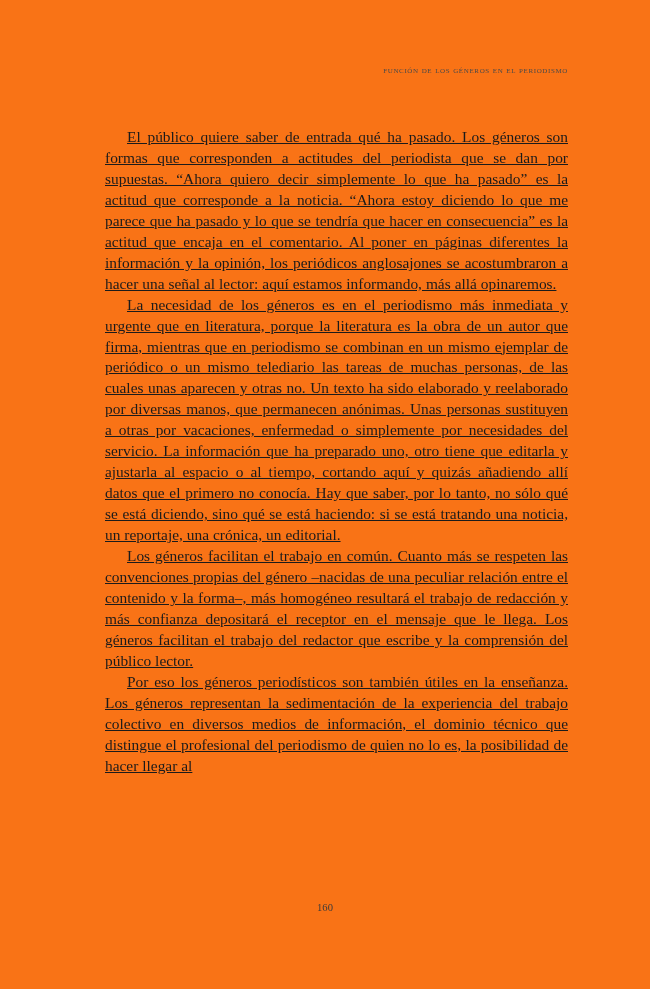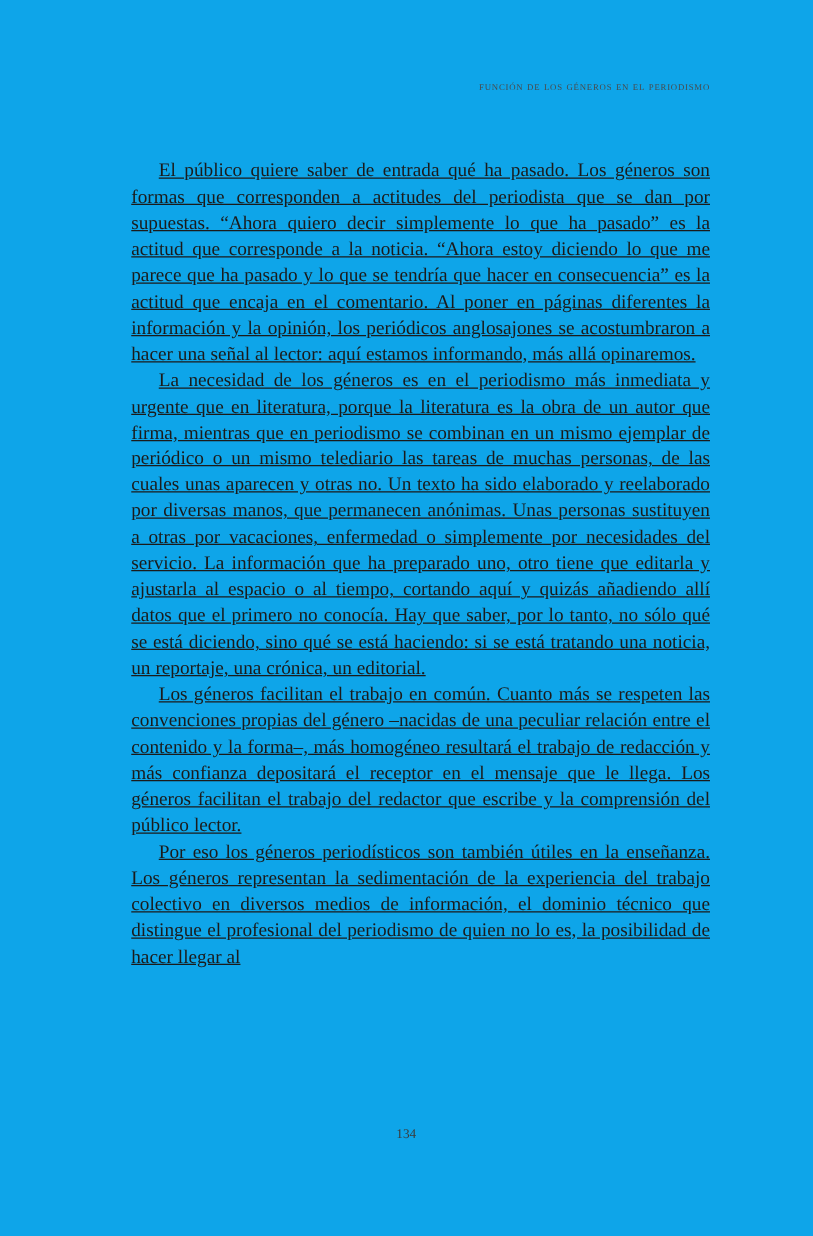--- a/index.html
+++ b/index.html
@@ -13,21 +13,21 @@
     font-family: "Liberation Serif", "DejaVu Serif", serif;
     color: #1b1b1b;
     -webkit-font-smoothing: antialiased;
   }
 
   .page {
     position: relative;
     width: 650px;
     height: 989px;
     margin: 0 auto;
-    background: #0ea5e9;
+    background: #f97316;
     overflow: hidden;
     box-sizing: border-box;
   }
 
   
   .running-head {
     position: absolute;
     left: 105px;
     top: 66px;
     width: 463px;
@@ -83,15 +83,15 @@
 
   <div class="running-head">Función de los géneros en el periodismo</div>
 
   <div class="text-block">
     <p class="para">El público quiere saber de entrada qué ha pasado. Los géneros son formas que corresponden a actitudes del periodista que se dan por supuestas. “Ahora quiero decir simplemente lo que ha pasado” es la actitud que corresponde a la noticia. “Ahora estoy diciendo lo que me parece que ha pasado y lo que se tendría que hacer en consecuencia” es la actitud que encaja en el comentario. Al poner en páginas diferentes la información y la opinión, los periódicos anglosajones se acostumbraron a hacer una señal al lector: aquí estamos informando, más allá opinaremos.</p>
     <p class="para">La necesidad de los géneros es en el periodismo más inmediata y urgente que en literatura, porque la literatura es la obra de un autor que firma, mientras que en periodismo se combinan en un mismo ejemplar de periódico o un mismo telediario las tareas de muchas personas, de las cuales unas aparecen y otras no. Un texto ha sido elaborado y reelaborado por diversas manos, que permanecen anónimas. Unas personas sustituyen a otras por vacaciones, enfermedad o simplemente por necesidades del servicio. La información que ha preparado uno, otro tiene que editarla y ajustarla al espacio o al tiempo, cortando aquí y quizás añadiendo allí datos que el primero no conocía. Hay que saber, por lo tanto, no sólo qué se está diciendo, sino qué se está haciendo: si se está tratando una noticia, un reportaje, una crónica, un editorial.</p>
     <p class="para">Los géneros facilitan el trabajo en común. Cuanto más se respeten las convenciones propias del género –nacidas de una peculiar relación entre el contenido y la forma–, más homogéneo resultará el trabajo de redacción y más confianza depositará el receptor en el mensaje que le llega. Los géneros facilitan el trabajo del redactor que escribe y la comprensión del público lector.</p>
     <p class="para">Por eso los géneros periodísticos son también útiles en la enseñanza. Los géneros representan la sedimentación de la experiencia del trabajo colectivo en diversos medios de información, el dominio técnico que distingue el profesional del periodismo de quien no lo es, la posibilidad de hacer llegar al</p>
   </div>
 
-  <div class="folio">134</div>
+  <div class="folio">160</div>
 
 </div>
 
 </body></html>

